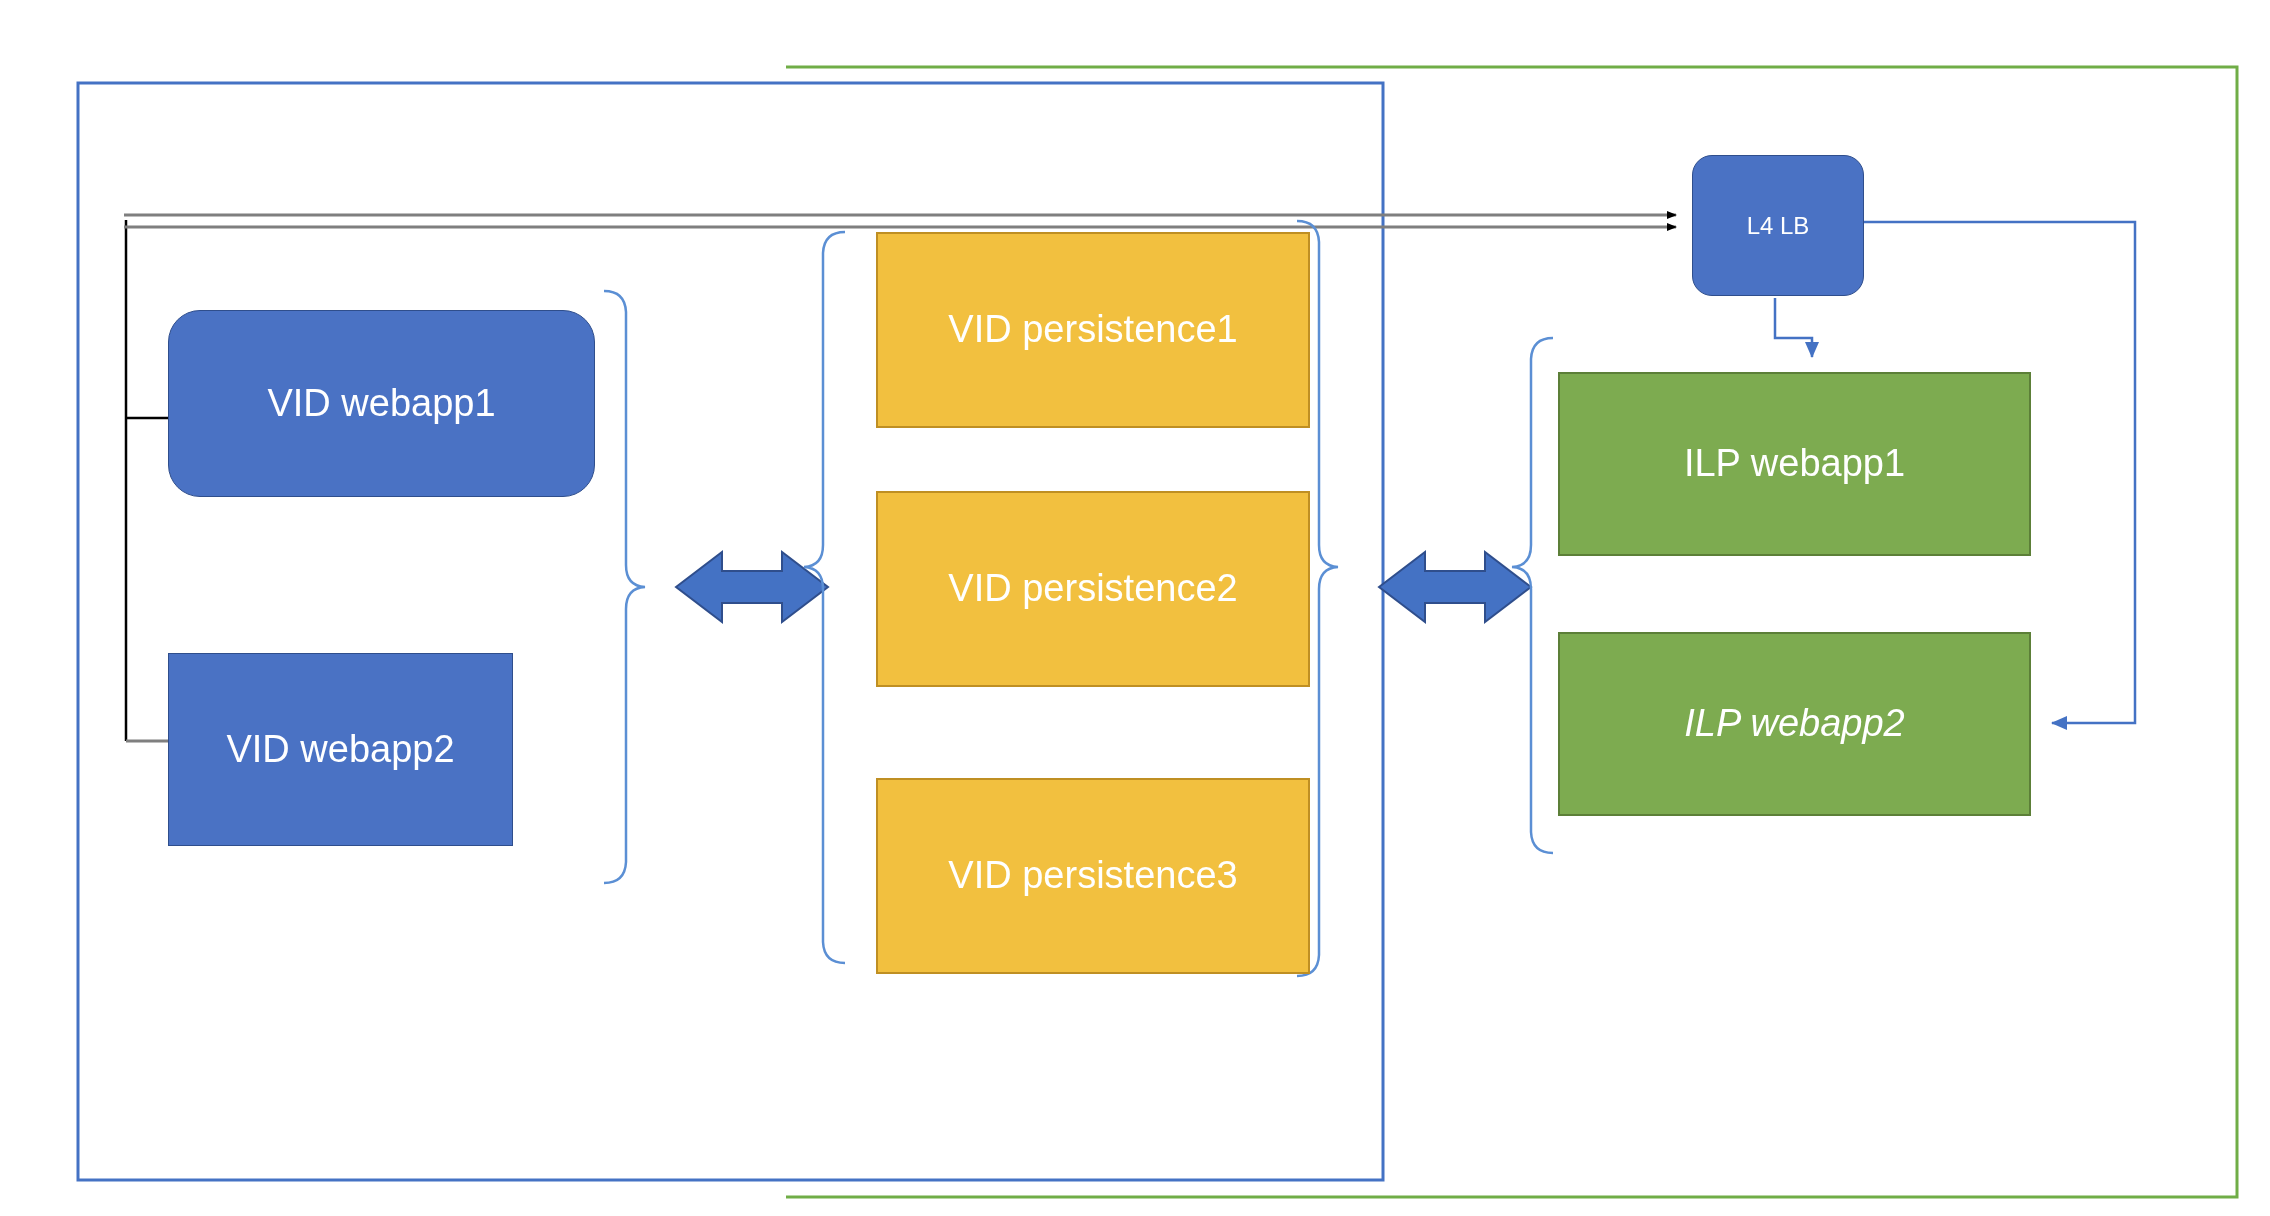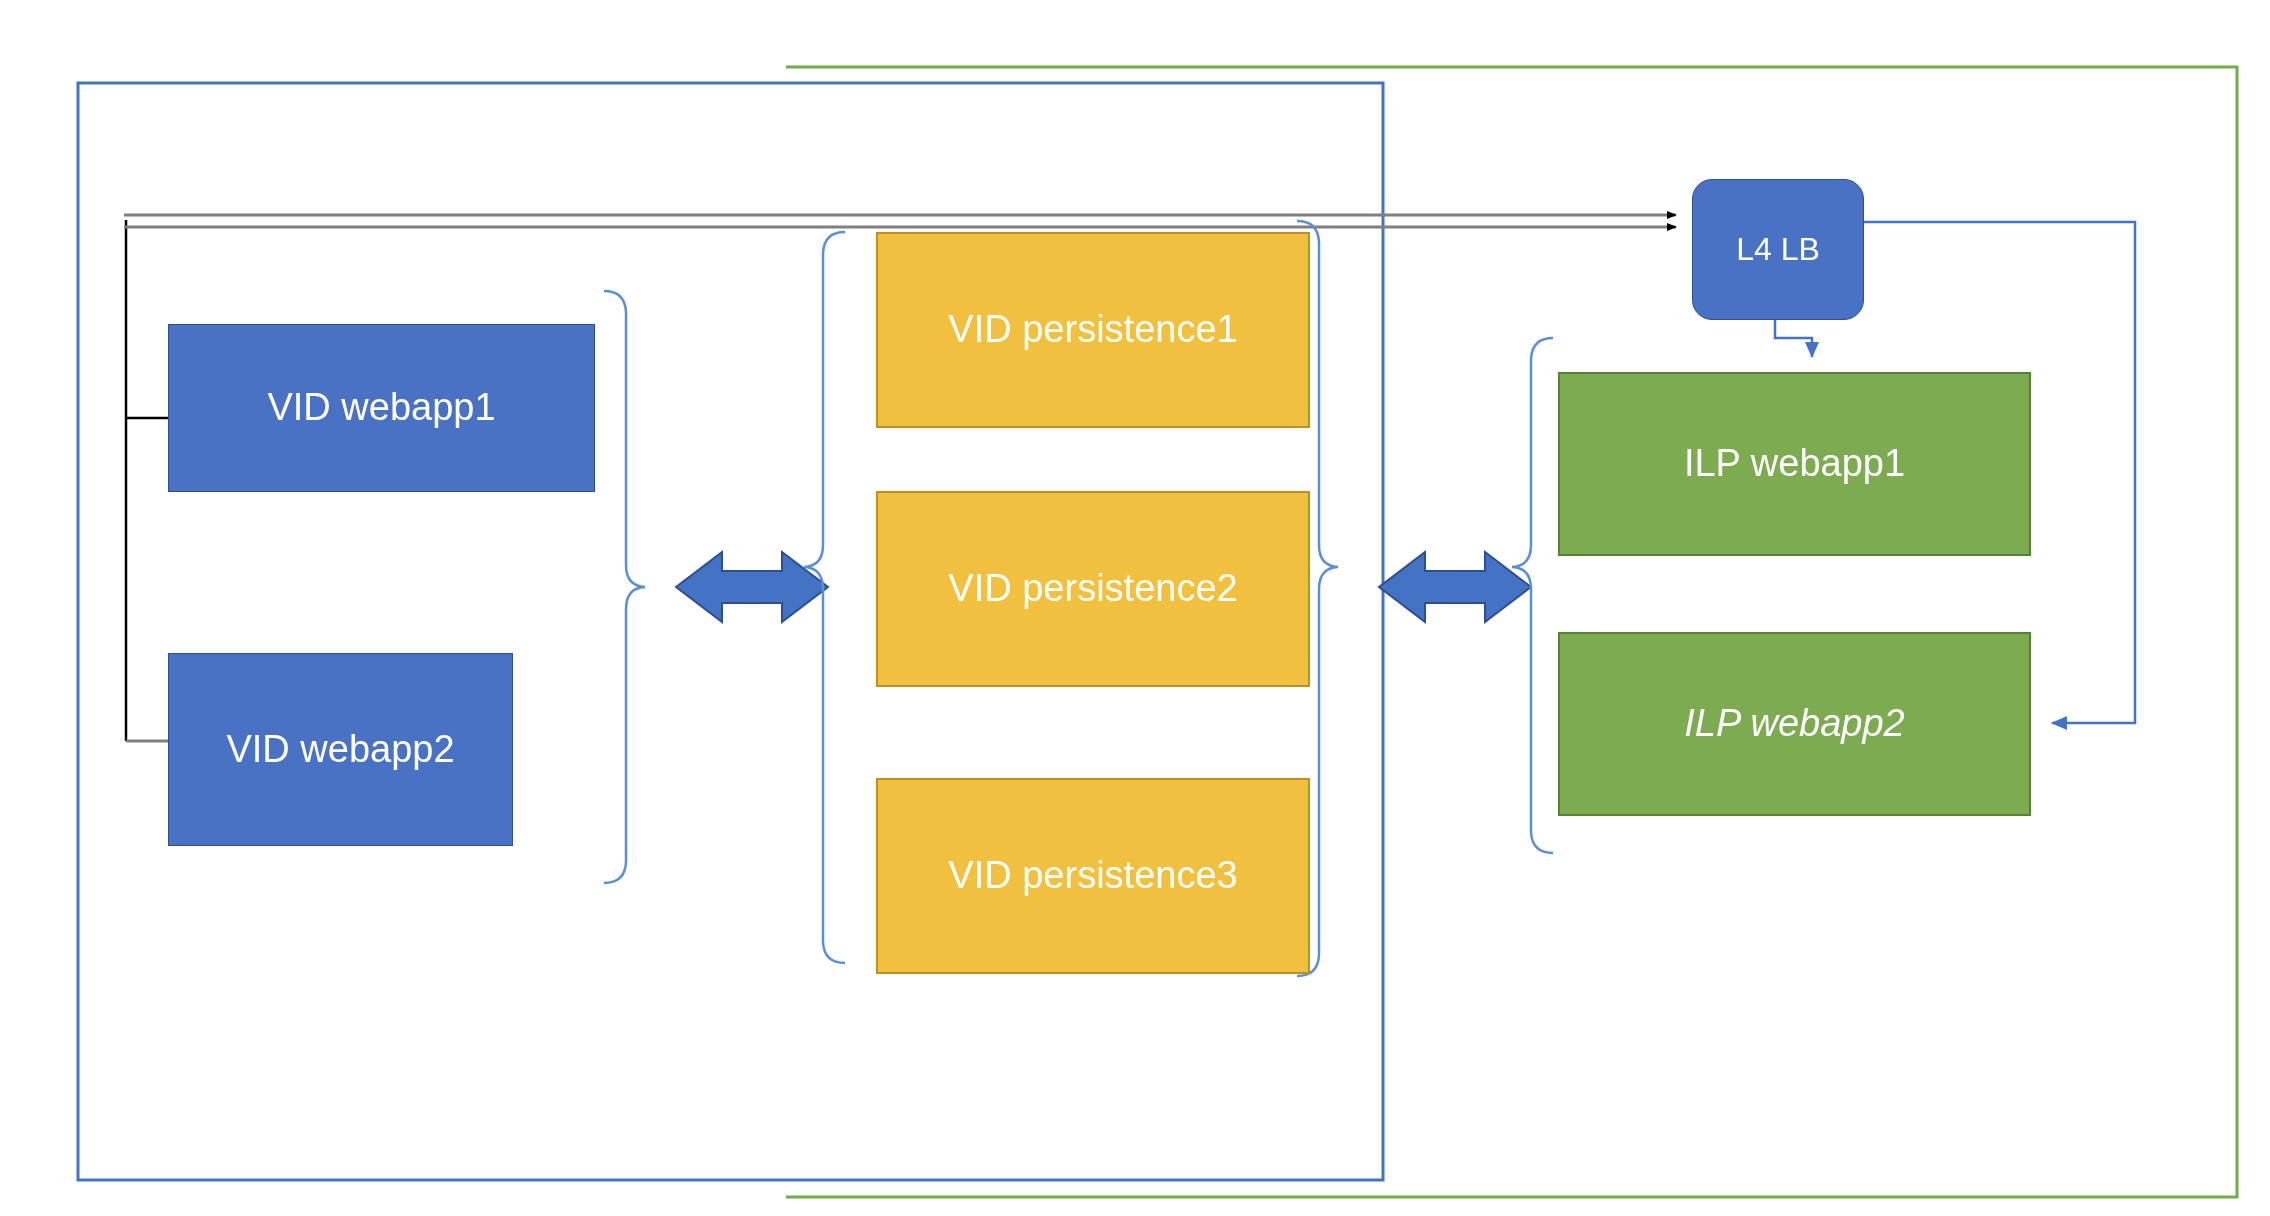--- a/index.html
+++ b/index.html
@@ -54,21 +54,21 @@
     border: 2px solid #5C7F38;
     justify-content: center;
   }
   
   .node.rounded {
     background: #4A72C4;
     border: 1.5px solid #2F4E8C;
     border-radius: 20px;
   }
   .fs-big { font-size: 38px; }
-  .fs-lb  { font-size: 32px; margin-top: 24px; }
+  .fs-lb  { font-size: 24px; }
 </style>
 </head>
 <body>
 
 <div id="canvas">
 
   <svg class="svg-layer" viewBox="0 0 2270 1216" xmlns="http://www.w3.org/2000/svg">
 
     <defs>
       <marker id="blk-arrow" markerWidth="10" markerHeight="10" refX="9" refY="4" orient="auto" markerUnits="userSpaceOnUse">
@@ -113,21 +113,21 @@
 
     <path d="M 1553 338 Q 1532 338 1531 359 L 1531 545 Q 1531 566 1512 567
              Q 1531 568 1531 589 L 1531 832 Q 1532 853 1553 853" fill="none" stroke="#5B8FD4" stroke-width="2.5"></path>
 
     <path d="M 1775 298 L 1775 338 L 1812 338 L 1812 357" fill="none" stroke="#4472C4" stroke-width="2.5" marker-end="url(#blu-arrow)"></path>
 
     <path d="M 1864 222 L 2135 222 L 2135 723 L 2052 723" fill="none" stroke="#4472C4" stroke-width="2.5" marker-end="url(#blu-arrow)"></path>
 
   </svg>
 
-  <div class="node blue fs-big" style="left:168px; top:324px; width:427px; height:168px;">
+  <div class="node blue fs-big" style="left:168px; top:310px; width:427px; height:187px;border-radius:32px;">
     <span class="node-label">VID webapp1</span>
   </div>
 
   <div class="node blue fs-big" style="left:168px; top:653px; width:345px; height:193px;">
     <span class="node-label">VID webapp2</span>
   </div>
 
   <div class="node orange fs-big" style="left:876px; top:232px; width:434px; height:196px;">
     <span class="node-label">VID persistence1</span>
   </div>

